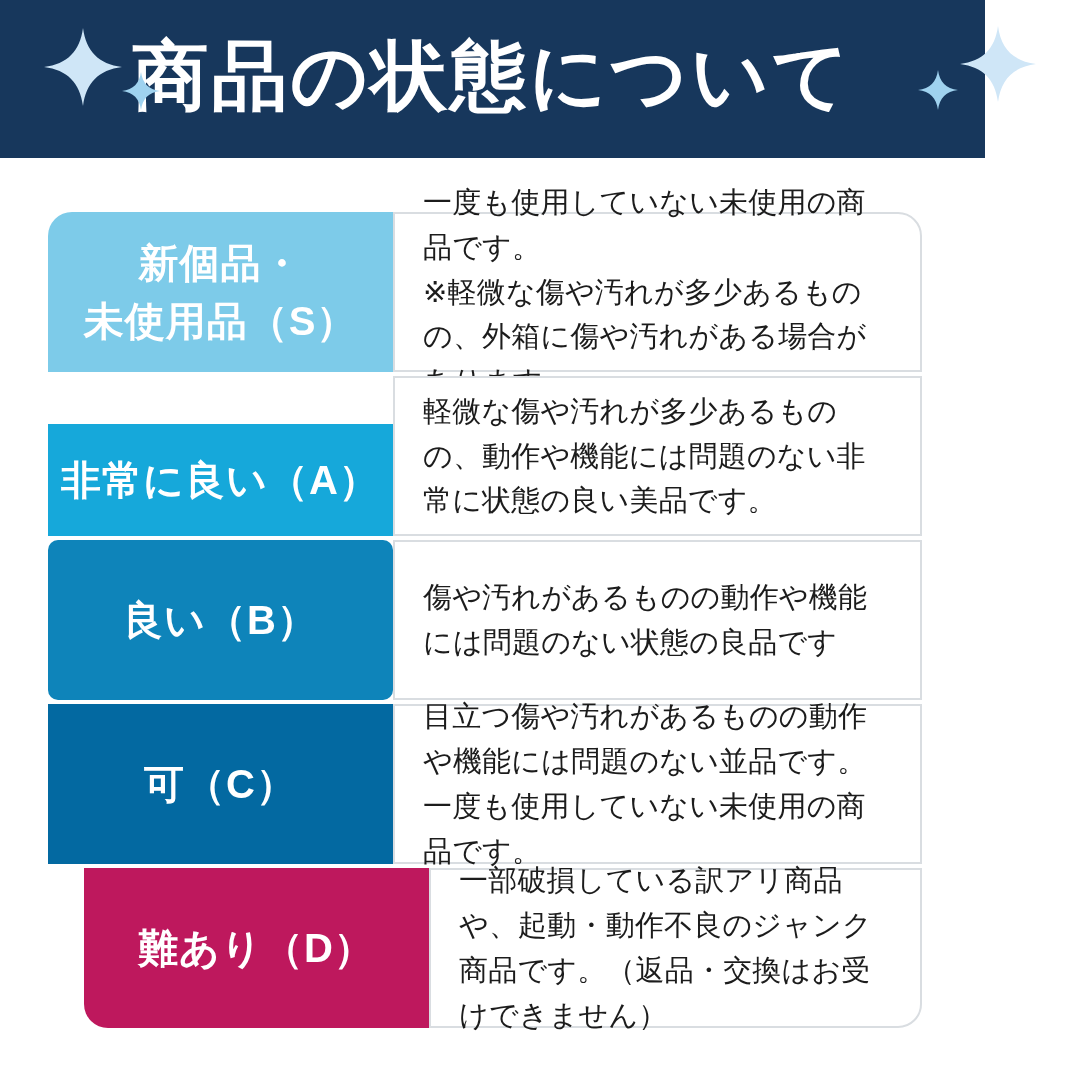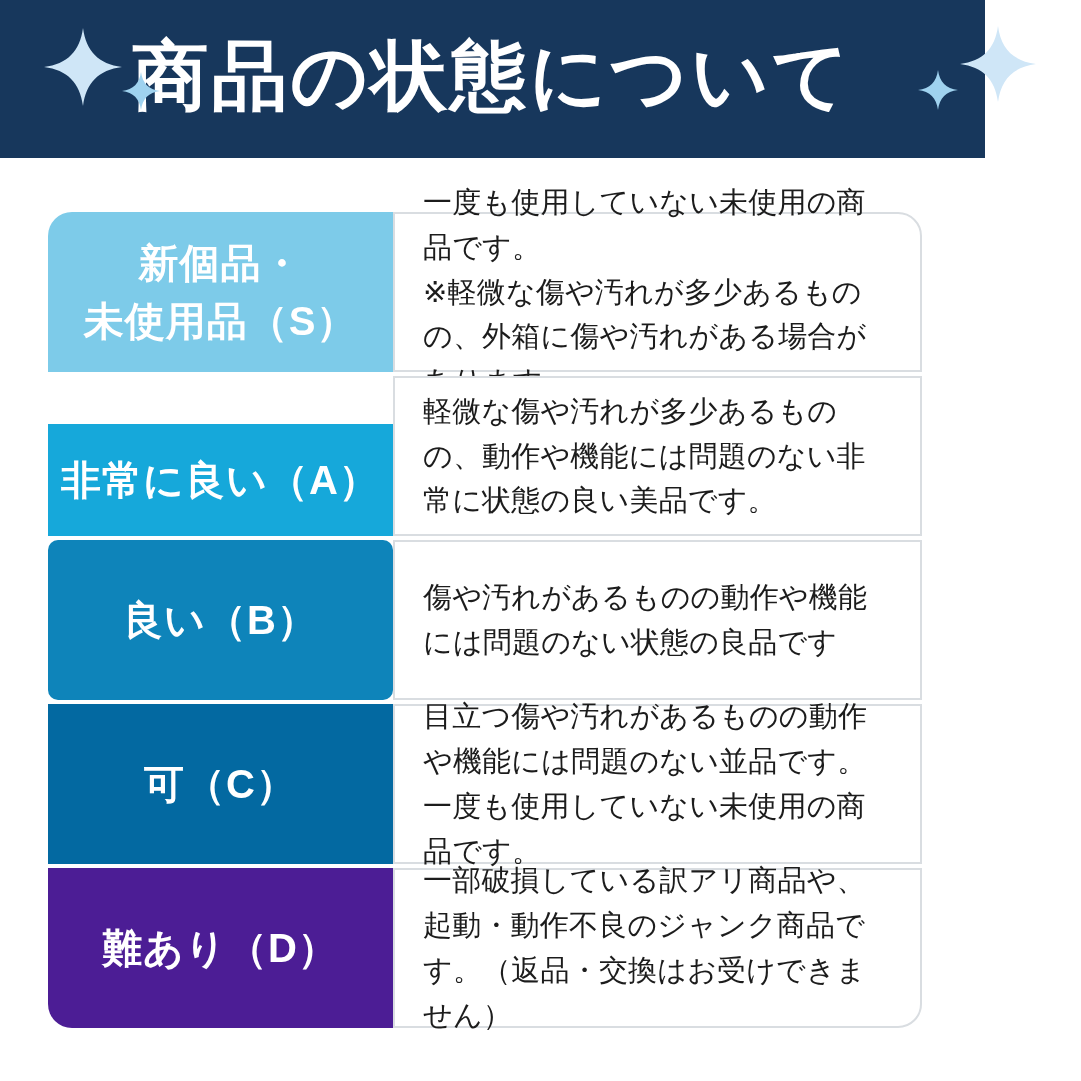--- a/index.html
+++ b/index.html
@@ -76,16 +76,16 @@
   </div>
   <div class="row">
     <div class="grade-cell" style="background: rgb(14, 132, 186); border-radius: 10px;">良い（B）</div>
     <div class="desc-cell">傷や汚れがあるものの動作や機能には問題のない状態の良品です</div>
   </div>
   <div class="row">
     <div class="grade-cell" style="background: #0369a1;">可（C）</div>
     <div class="desc-cell">目立つ傷や汚れがあるものの動作や機能には問題のない並品です。一度も使用していない未使用の商品です。</div>
   </div>
   <div class="row">
-    <div class="grade-cell" style="background: #4c1d95;">難あり（D）</div>
+    <div class="grade-cell" style="background: #be185d; margin-left: 36px;">難あり（D）</div>
     <div class="desc-cell">一部破損している訳アリ商品や、起動・動作不良のジャンク商品です。（返品・交換はお受けできません）</div>
   </div>
 </div>
 
 </body></html>

